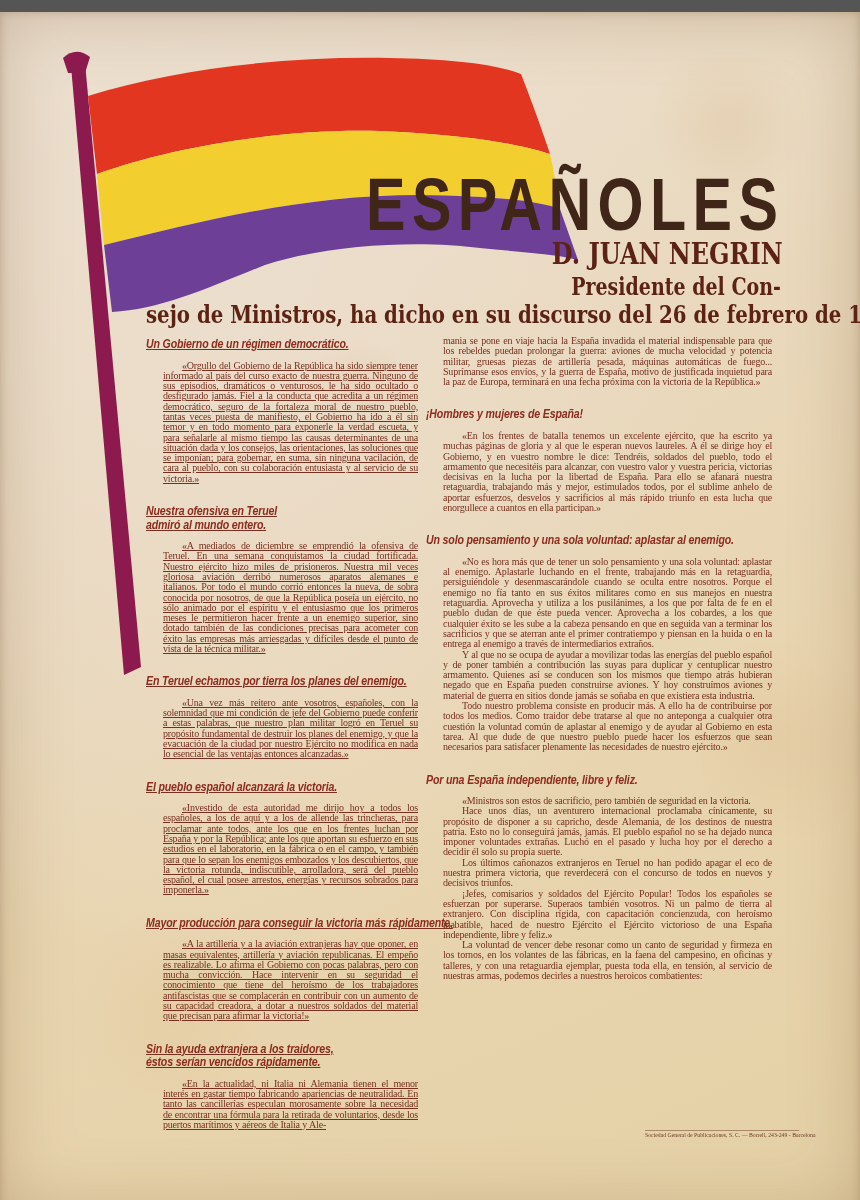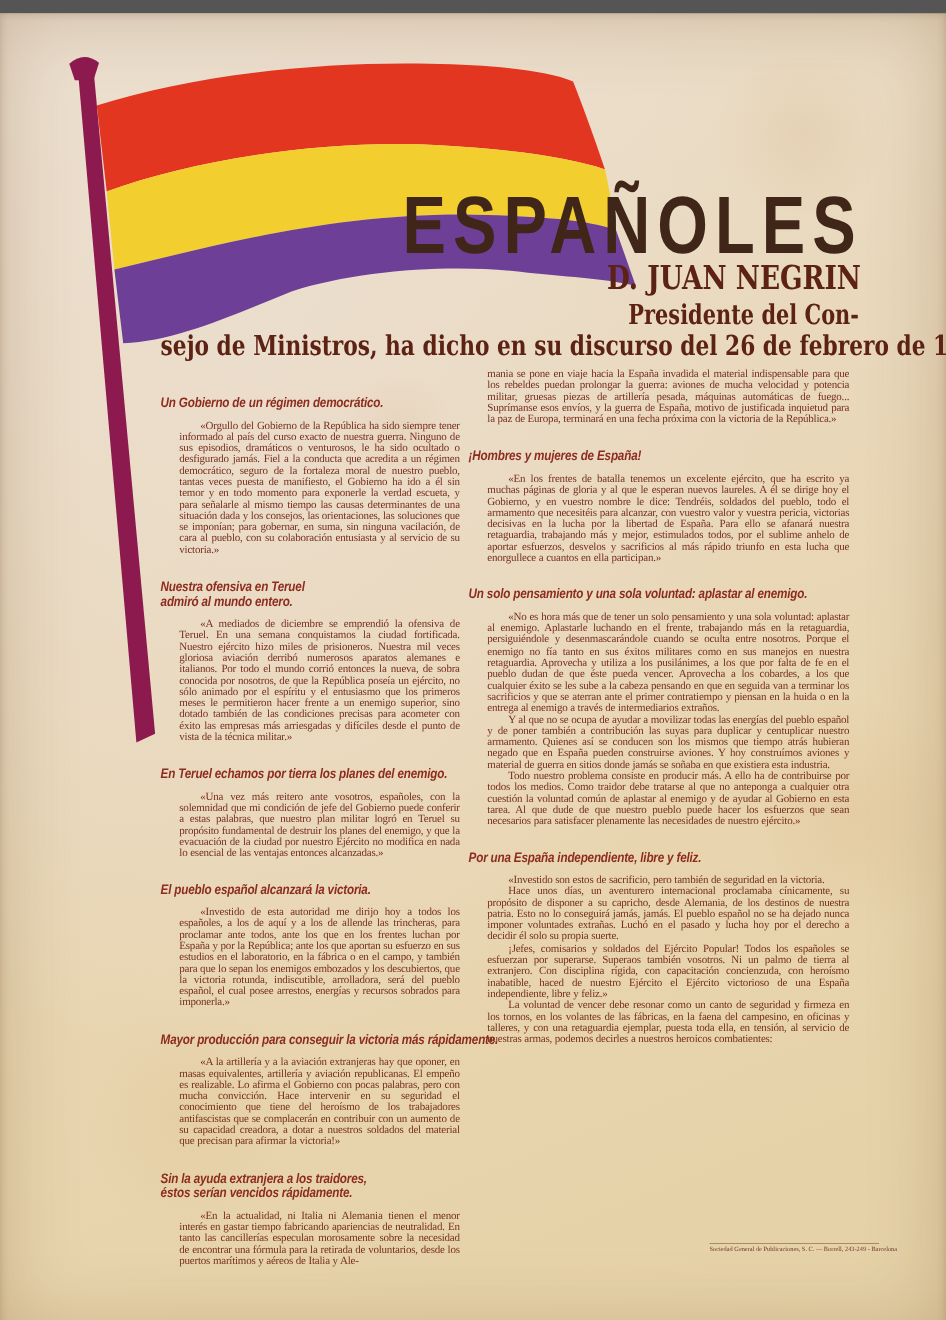--- a/index.html
+++ b/index.html
@@ -42,21 +42,21 @@
     transform:scaleX(.76);transform-origin:100% 0;white-space:nowrap;z-index:3;
   }
   .role2{
     position:absolute;left:146px;top:290px;
     font-family:"DejaVu Serif", serif;font-weight:bold;
     font-size:25px;line-height:26px;color:var(--ink-speaker,#5c2315);
     transform:scaleX(.79);transform-origin:0 0;white-space:nowrap;z-index:3;
   }
 
   .col{position:absolute;color:var(--ink-body,#77301f);}
-  .col-left{left:146px;top:348px;width:272px;}
+  .col-left{left:146px;top:326px;width:272px;text-decoration:underline;}
   .col-right{left:426px;top:324px;width:346px;}
   .section + .section{margin-top:21px;}
   .heading{
     margin:0 0 9px 0;
     font-family:"Liberation Sans", sans-serif;
     font-style:italic;font-weight:bold;
     font-size:12.5px;line-height:13.5px;
     letter-spacing:-0.2px;
     color:var(--ink-heading,#8d2c1e);
     white-space:pre-line;width:max-content;max-width:420px;
@@ -166,22 +166,23 @@
         <p class="para">«En los frentes de batalla tenemos un excelente ejército, que ha escrito ya muchas páginas de gloria y al que le esperan nuevos laureles. A él se dirige hoy el Gobierno, y en vuestro nombre le dice: Tendréis, soldados del pueblo, todo el armamento que necesitéis para alcanzar, con vuestro valor y vuestra pericia, victorias decisivas en la lucha por la libertad de España. Para ello se afanará nuestra retaguardia, trabajando más y mejor, estimulados todos, por el sublime anhelo de aportar esfuerzos, desvelos y sacrificios al más rápido triunfo en esta lucha que enorgullece a cuantos en ella participan.»</p>
       </section>
       <section class="section">
         <h3 class="heading">Un solo pensamiento y una sola voluntad: aplastar al enemigo.</h3>
         <p class="para">«No es hora más que de tener un solo pensamiento y una sola voluntad: aplastar al enemigo. Aplastarle luchando en el frente, trabajando más en la retaguardia, persiguiéndole y desenmascarándole cuando se oculta entre nosotros. Porque el enemigo no fía tanto en sus éxitos militares como en sus manejos en nuestra retaguardia. Aprovecha y utiliza a los pusilánimes, a los que por falta de fe en el pueblo dudan de que éste pueda vencer. Aprovecha a los cobardes, a los que cualquier éxito se les sube a la cabeza pensando en que en seguida van a terminar los sacrificios y que se aterran ante el primer contratiempo y piensan en la huida o en la entrega al enemigo a través de intermediarios extraños.</p>
         <p class="para">Y al que no se ocupa de ayudar a movilizar todas las energías del pueblo español y de poner también a contribución las suyas para duplicar y centuplicar nuestro armamento. Quienes así se conducen son los mismos que tiempo atrás hubieran negado que en España pueden construirse aviones. Y hoy construímos aviones y material de guerra en sitios donde jamás se soñaba en que existiera esta industria.</p>
         <p class="para">Todo nuestro problema consiste en producir más. A ello ha de contribuirse por todos los medios. Como traidor debe tratarse al que no anteponga a cualquier otra cuestión la voluntad común de aplastar al enemigo y de ayudar al Gobierno en esta tarea. Al que dude de que nuestro pueblo puede hacer los esfuerzos que sean necesarios para satisfacer plenamente las necesidades de nuestro ejército.»</p>
       </section>
       <section class="section">
         <h3 class="heading">Por una España independiente, libre y feliz.</h3>
-        <p class="para">«Investido son estos de sacrificio, pero también de seguridad en la victoria.</p>
+        <p class="para">«Ministros son estos de sacrificio, pero también de seguridad en la victoria.</p>
         <p class="para">Hace unos días, un aventurero internacional proclamaba cínicamente, su propósito de disponer a su capricho, desde Alemania, de los destinos de nuestra patria. Esto no lo conseguirá jamás, jamás. El pueblo español no se ha dejado nunca imponer voluntades extrañas. Luchó en el pasado y lucha hoy por el derecho a decidir él solo su propia suerte.</p>
+        <p class="para">Los últimos cañonazos extranjeros en Teruel no han podido apagar el eco de nuestra primera victoria, que reverdecerá con el concurso de todos en nuevos y decisivos triunfos.</p>
         <p class="para">¡Jefes, comisarios y soldados del Ejército Popular! Todos los españoles se esfuerzan por superarse. Superaos también vosotros. Ni un palmo de tierra al extranjero. Con disciplina rígida, con capacitación concienzuda, con heroísmo inabatible, haced de nuestro Ejército el Ejército victorioso de una España independiente, libre y feliz.»</p>
         <p class="para">La voluntad de vencer debe resonar como un canto de seguridad y firmeza en los tornos, en los volantes de las fábricas, en la faena del campesino, en oficinas y talleres, y con una retaguardia ejemplar, puesta toda ella, en tensión, al servicio de nuestras armas, podemos decirles a nuestros heroicos combatientes:</p>
       </section>
     </div>
 
   <div class="imprint">Sociedad General de Publicaciones, S. C. — Borrell, 243-249 - Barcelona</div>
 
 </div>
 
 </body></html>

